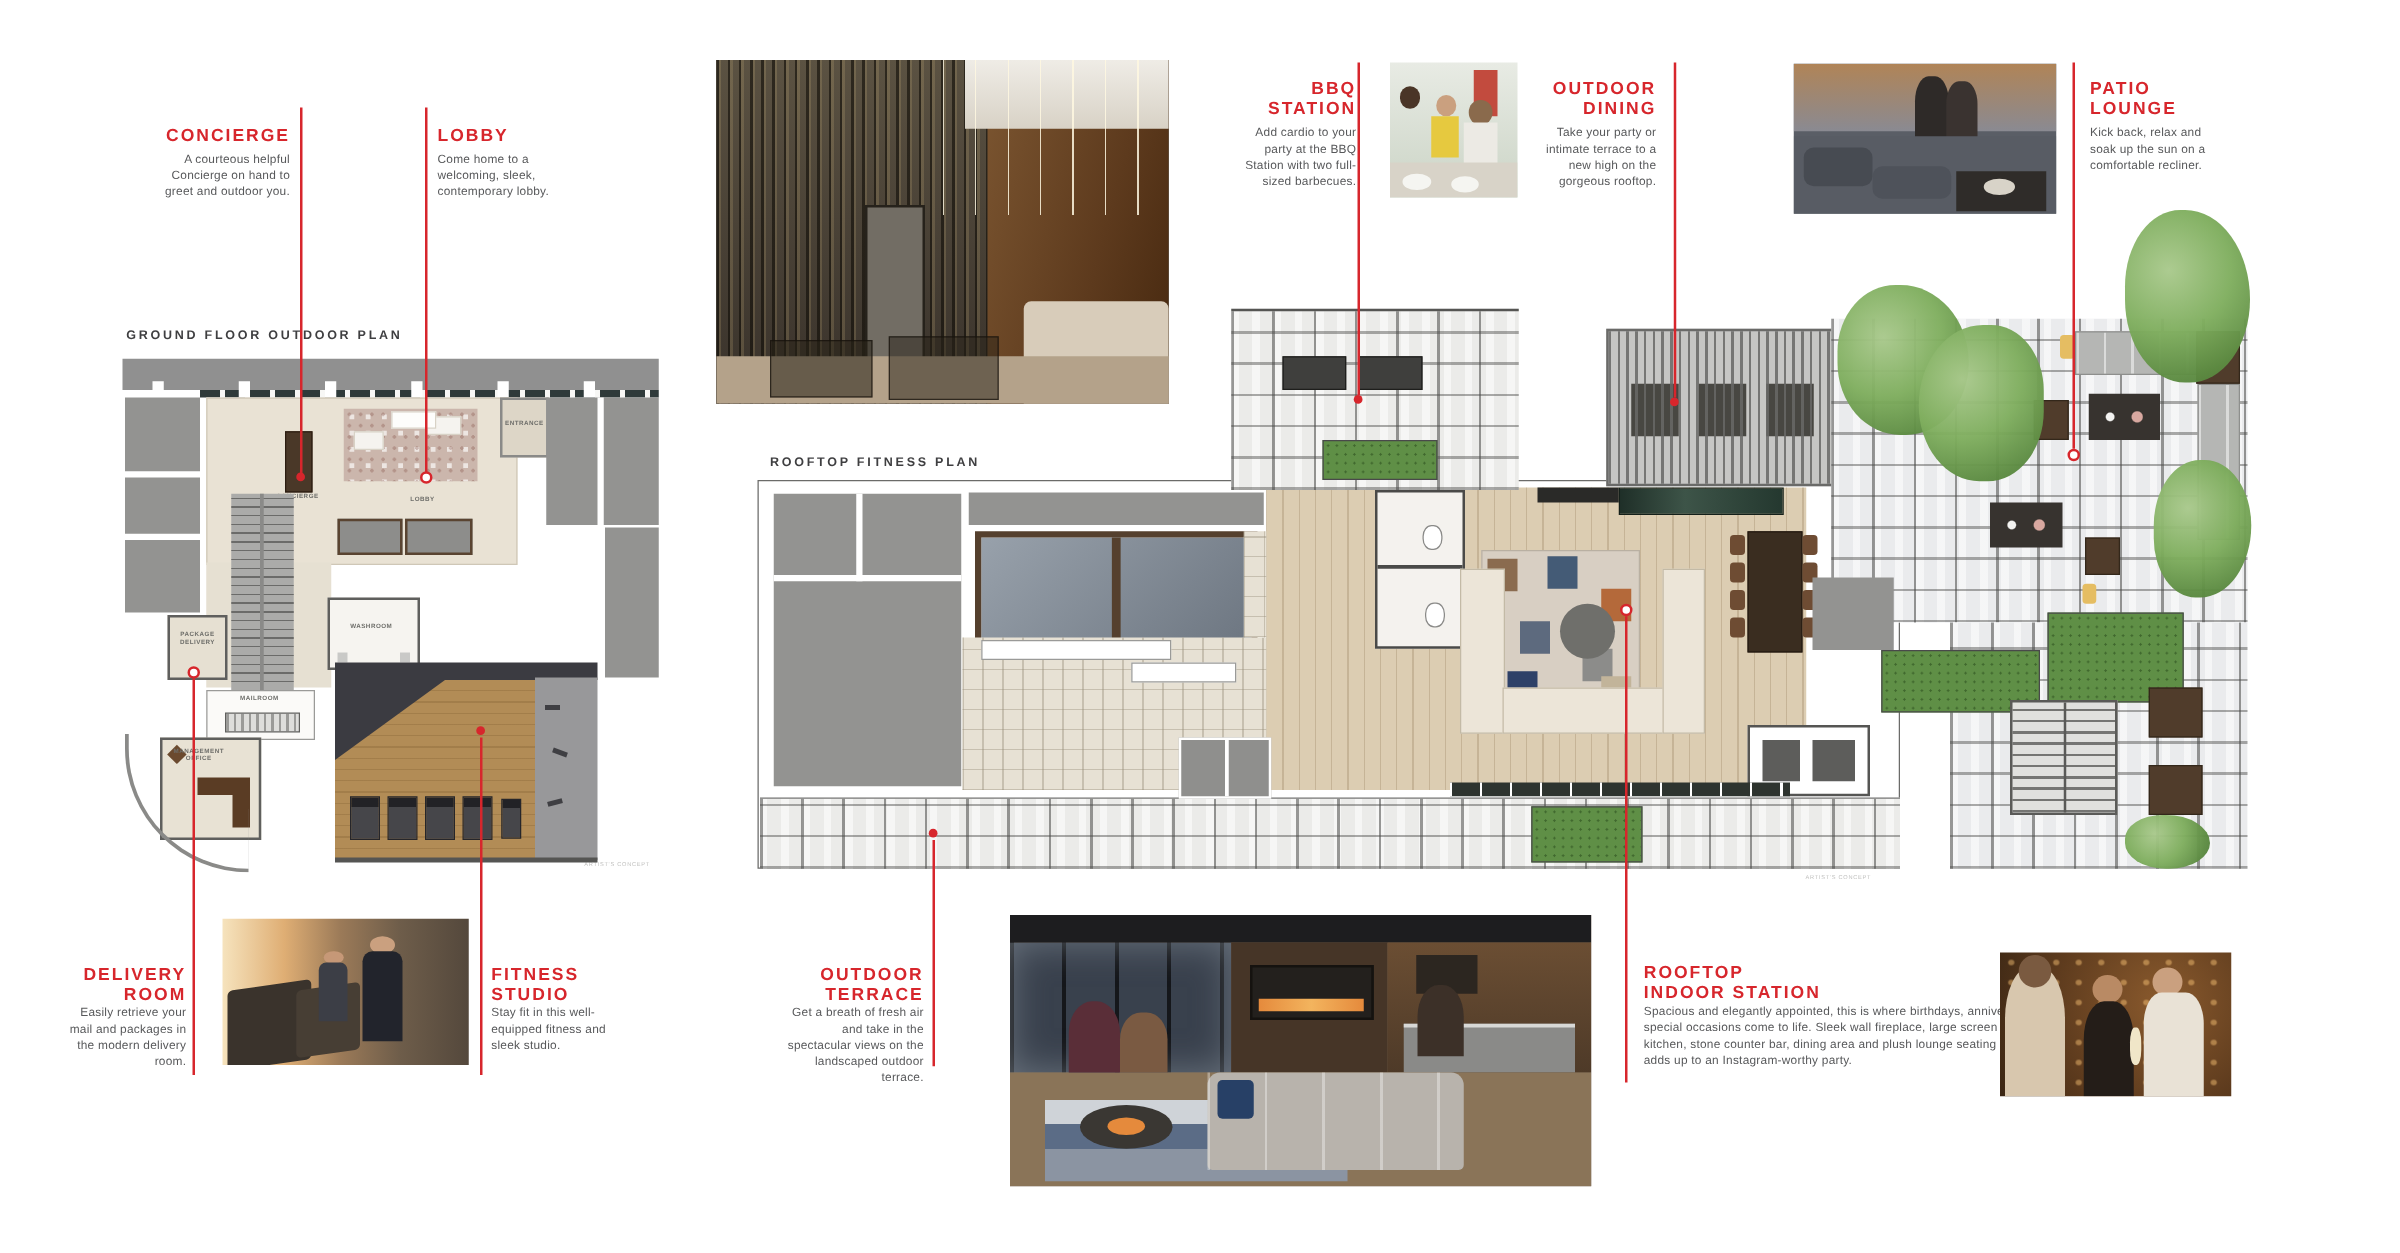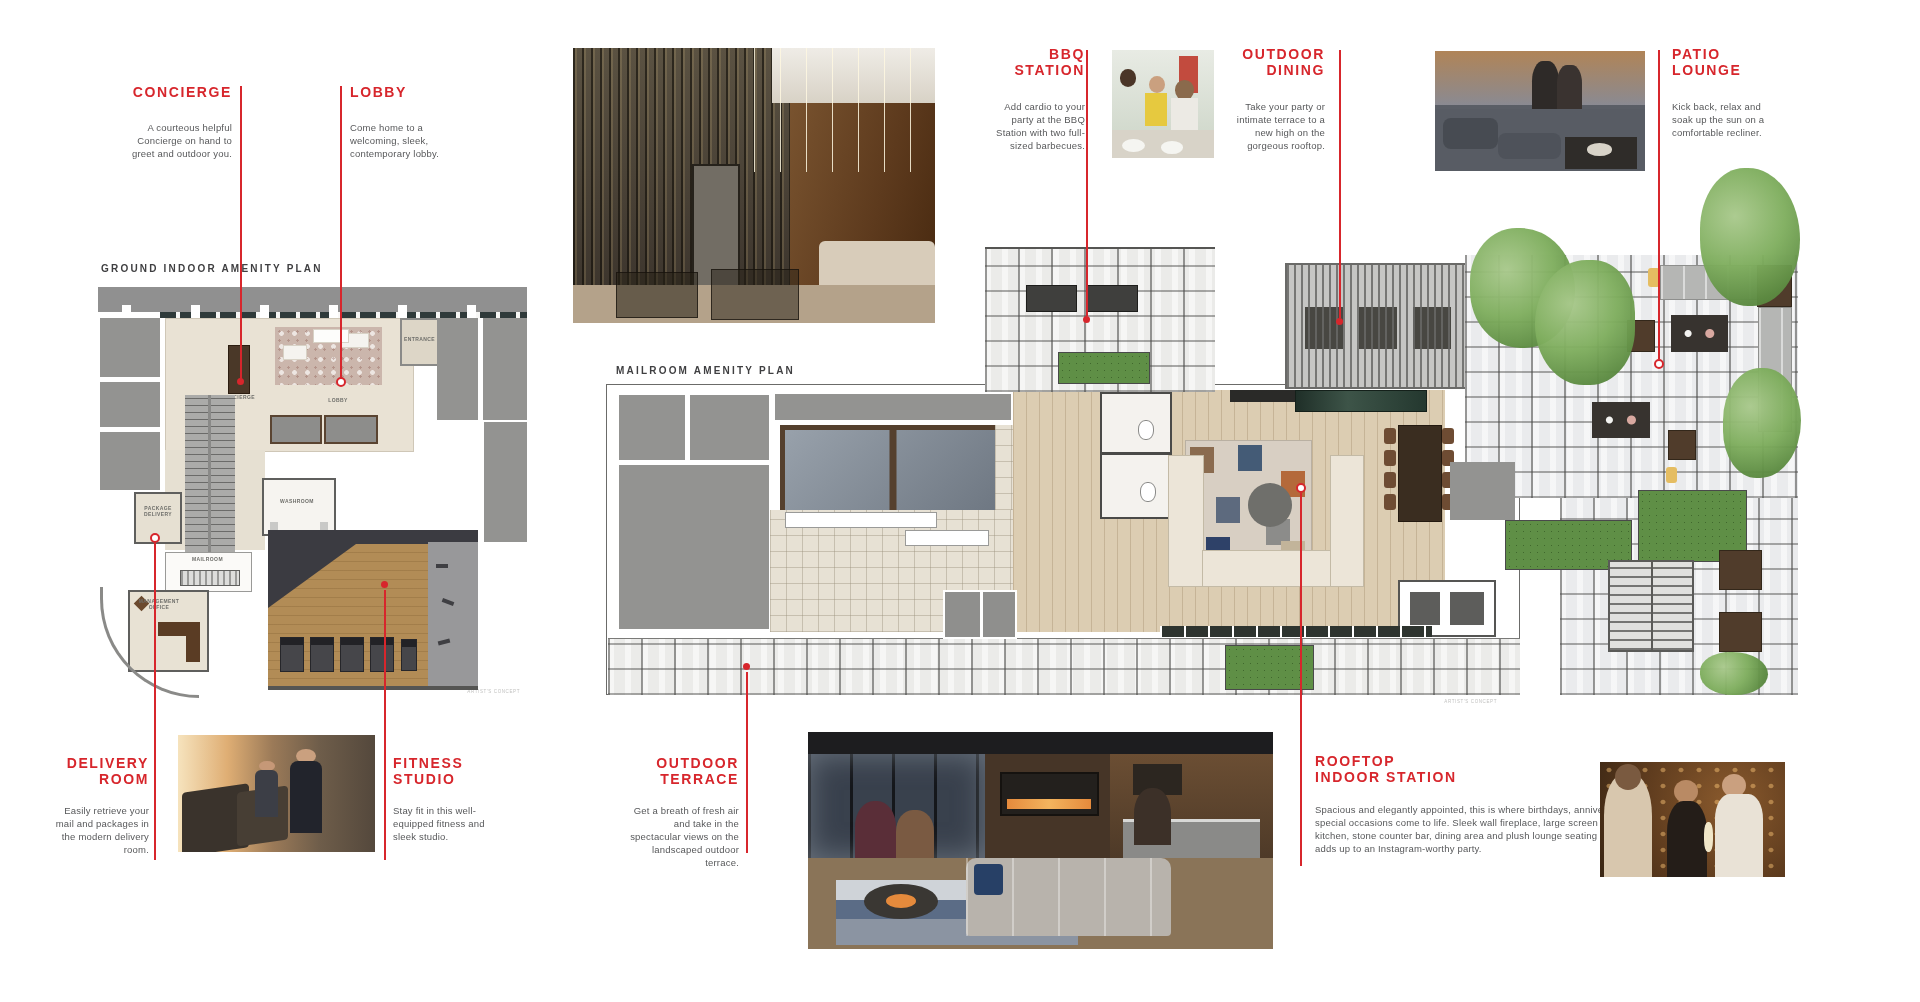--- a/index.html
+++ b/index.html
@@ -2,21 +2,21 @@
 <html><head>
 <meta charset="utf-8">
 <style>
   html,body{margin:0;padding:0;background:#ffffff;}
   .canvas{position:relative;width:1920px;height:1002px;background:#ffffff;overflow:hidden;
           font-family:"Liberation Sans", sans-serif;}
   .abs{position:absolute;}
 
   
   .c-title{position:absolute;color:#d7262c;font-weight:bold;font-size:14px;line-height:16px;
-           letter-spacing:1.6px;white-space:pre-line;}
+           letter-spacing:1.6px;white-space:pre-line;margin-top:16px;}
   .c-body{position:absolute;color:#57585a;font-size:9.5px;line-height:13px;letter-spacing:.2px;}
   .align-r{text-align:right;}
   .align-l{text-align:left;}
 
   
   .leader{position:absolute;width:2px;background:#d7262c;}
   .dot{position:absolute;width:7px;height:7px;border-radius:50%;background:#d7262c;}
   .ring{position:absolute;width:6px;height:6px;border-radius:50%;border:2px solid #d7262c;background:#fff;}
 
   
@@ -84,22 +84,22 @@
   <div class="c-body align-l" style="left:393px;top:804px;width:100px">Stay fit in this well-equipped fitness and sleek studio.</div>
 
   <div class="c-title align-r" style="left:647px;top:755px;width:92px">OUTDOOR
 TERRACE</div>
   <div class="c-body align-r" style="left:629px;top:804px;width:110px">Get a breath of fresh air and take in the spectacular views on the landscaped outdoor terrace.</div>
 
   <div class="c-title align-l" style="left:1315px;top:753px;width:220px">ROOFTOP
 INDOOR STATION</div>
   <div class="c-body align-l" style="left:1315px;top:803px;width:340px">Spacious and elegantly appointed, this is where birthdays, anniversaries and special occasions come to life. Sleek wall fireplace, large screen TV, catering kitchen, stone counter bar, dining area and plush lounge seating – everything adds up to an Instagram-worthy party.</div>
 
-  <div class="plan-title" style="left:101px;top:263px">GROUND INDOOR AMENITY PLAN</div>
-  <div class="plan-title" style="left:616px;top:365px">MAILROOM AMENITY PLAN</div>
+  <div class="plan-title" style="left:101px;top:263px">GROUND FLOOR OUTDOOR PLAN</div>
+  <div class="plan-title" style="left:616px;top:365px">ROOFTOP FITNESS PLAN</div>
   <div class="plan-caption" style="left:425px;top:689px;width:95px">ARTIST'S CONCEPT</div>
   <div class="plan-caption" style="left:1402px;top:699px;width:95px">ARTIST'S CONCEPT</div>
 
   <div class="abs" style="left:98px;top:287px;width:429px;height:413px">
     <div class="abs" style="left:0;top:0;width:429px;height:25px;background:#909090"></div>
     <div class="abs" style="left:62px;top:25px;width:367px;height:6px;background:repeating-linear-gradient(90deg,#2f3a3a 0 16px,#f7f7f5 16px 20px)"></div>
     <div class="abs" style="left:24px;top:18px;width:9px;height:13px;background:#fff"></div>
     <div class="abs" style="left:93px;top:18px;width:9px;height:13px;background:#fff"></div>
     <div class="abs" style="left:162px;top:18px;width:9px;height:13px;background:#fff"></div>
     <div class="abs" style="left:231px;top:18px;width:9px;height:13px;background:#fff"></div>

